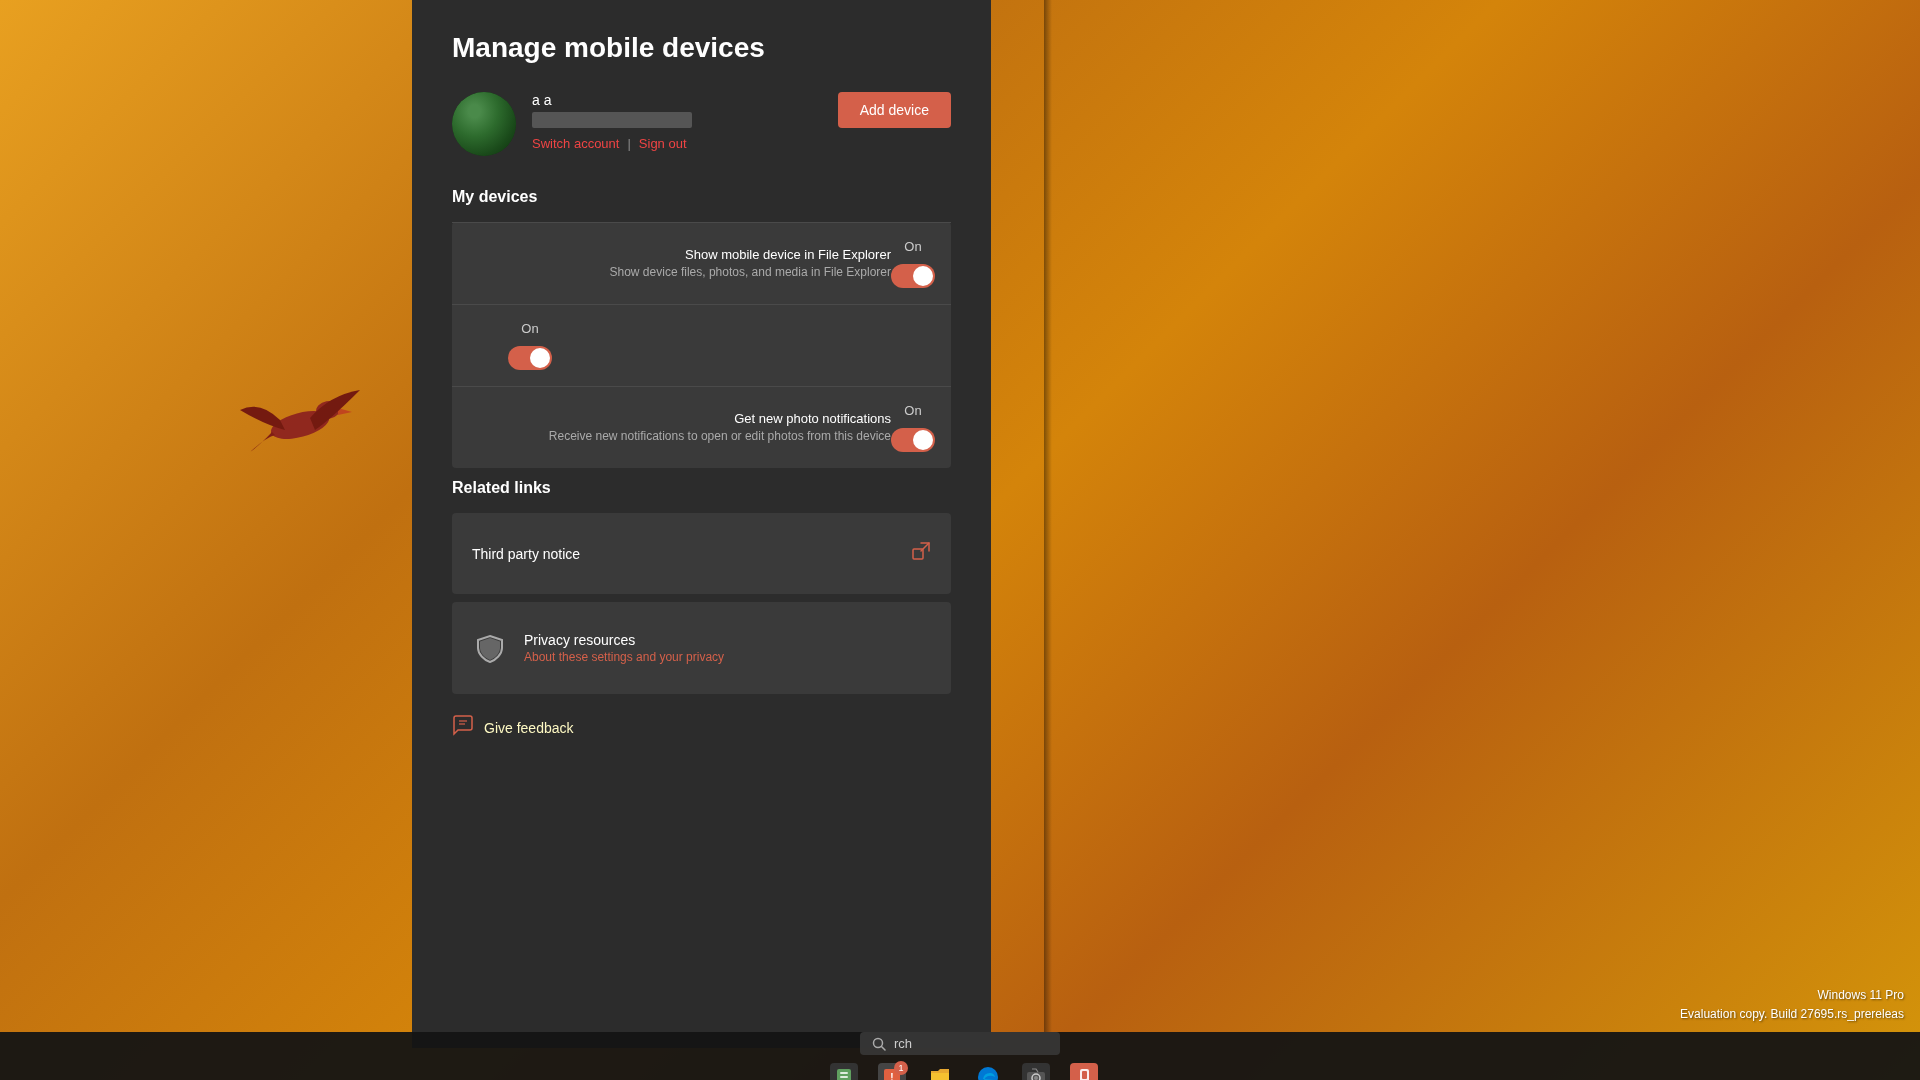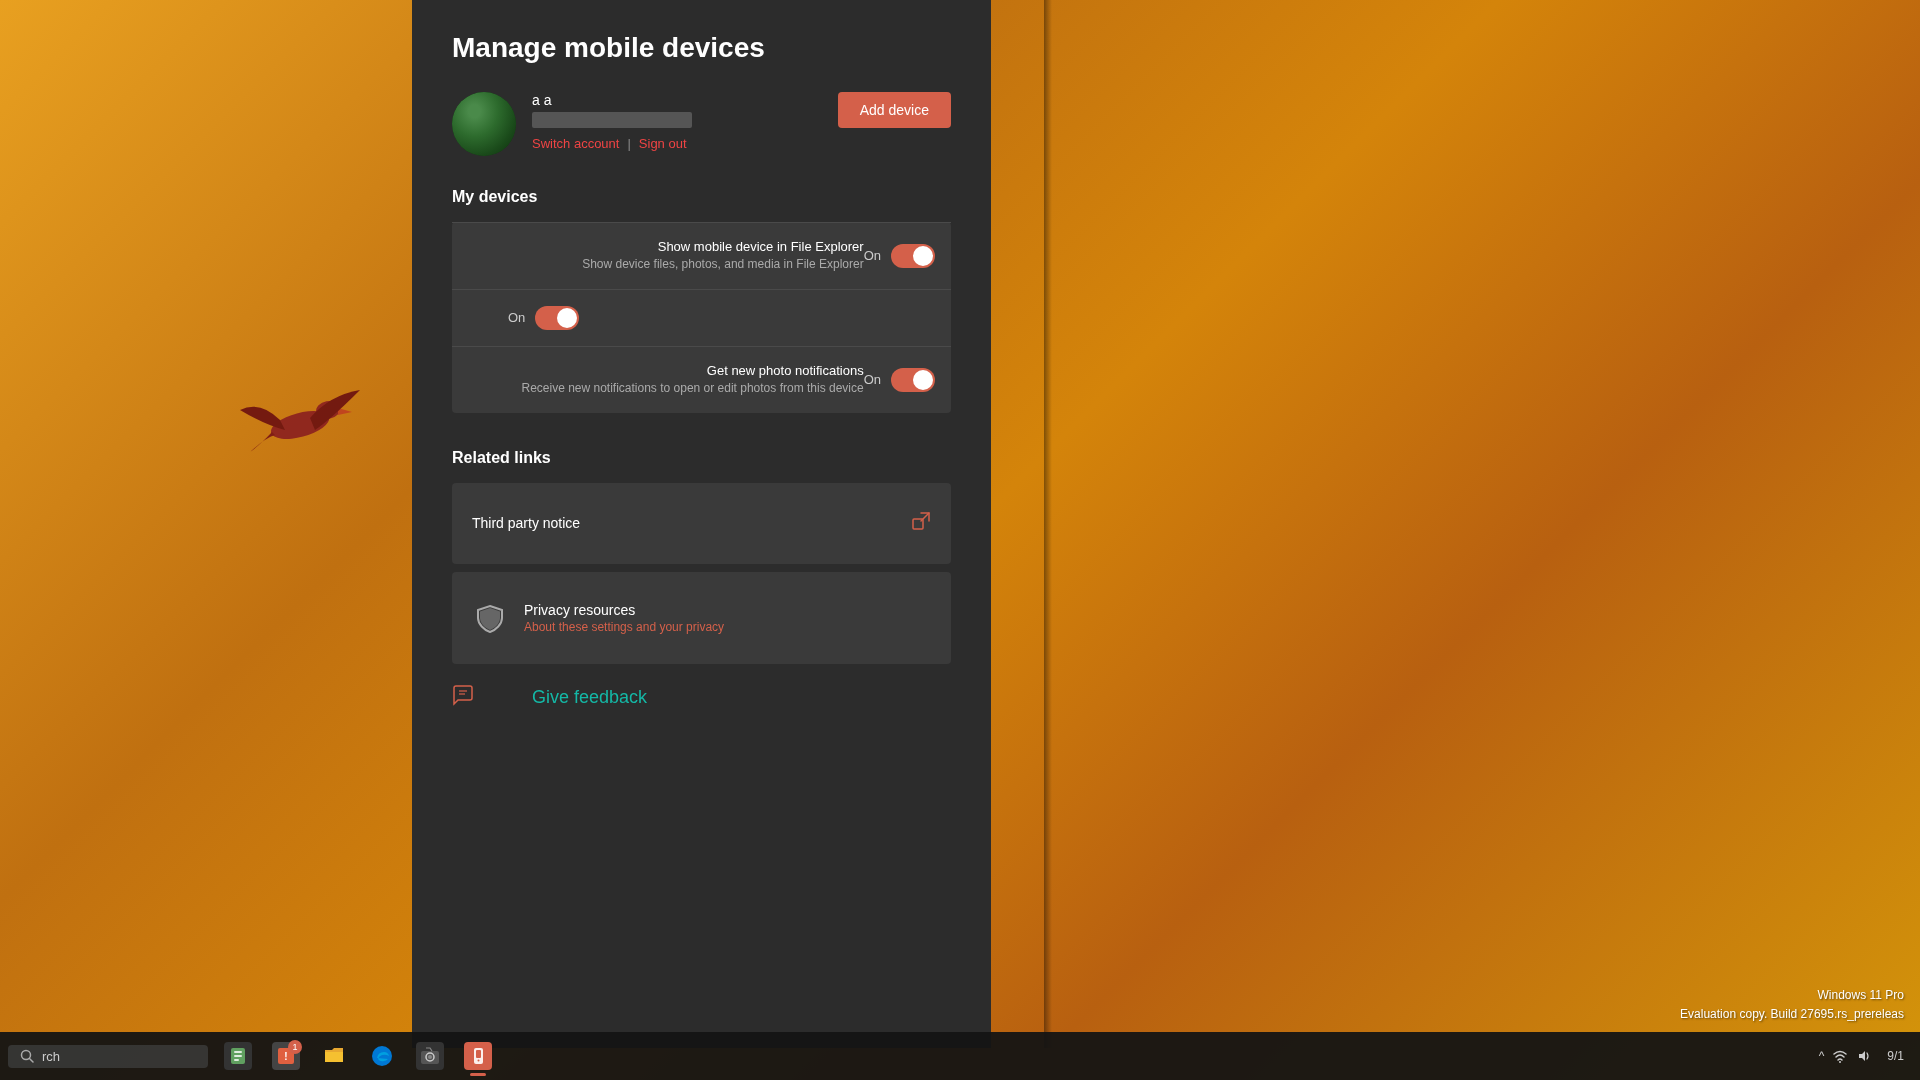--- a/index.html
+++ b/index.html
@@ -266,30 +266,31 @@
       color: #aaaaaa;
       font-size: 12px;
       line-height: 1.4;
     }
 
     .setting-toggle-area {
       display: flex;
       align-items: center;
       gap: 10px;
       flex-shrink: 0;
+      flex-direction: column;
     }
 
     .setting-status {
       color: #cccccc;
       font-size: 13px;
     }
 
     
     .related-links {
-      margin-top: 36px;
+      margin-top: 11px;
     }
 
     .link-card {
       background: #3a3a3a;
       border-radius: 4px;
       padding: 28px 20px;
       margin-bottom: 8px;
       display: flex;
       align-items: center;
       cursor: pointer;
@@ -343,37 +344,37 @@
       margin-top: 20px;
       cursor: pointer;
     }
 
     .feedback-icon {
       color: #d4604a;
       font-size: 20px;
     }
 
     .feedback-text {
-      color: #14b8a6;
-      font-size: 18px;
-      margin-left: 48px;
+      color: #fef9c3;
+      font-size: 14px;
     }
 
     
     .taskbar {
       position: absolute;
       bottom: 0;
       left: 0;
       right: 0;
       height: 48px;
       background: rgba(20, 20, 20, 0.95);
       display: flex;
       align-items: center;
       z-index: 100;
       padding: 0 8px;
+      flex-direction: column;
     }
 
     .taskbar-search {
       display: flex;
       align-items: center;
       gap: 8px;
       padding: 4px 12px;
       background: rgba(60, 60, 60, 0.8);
       border-radius: 4px;
       min-width: 200px;

